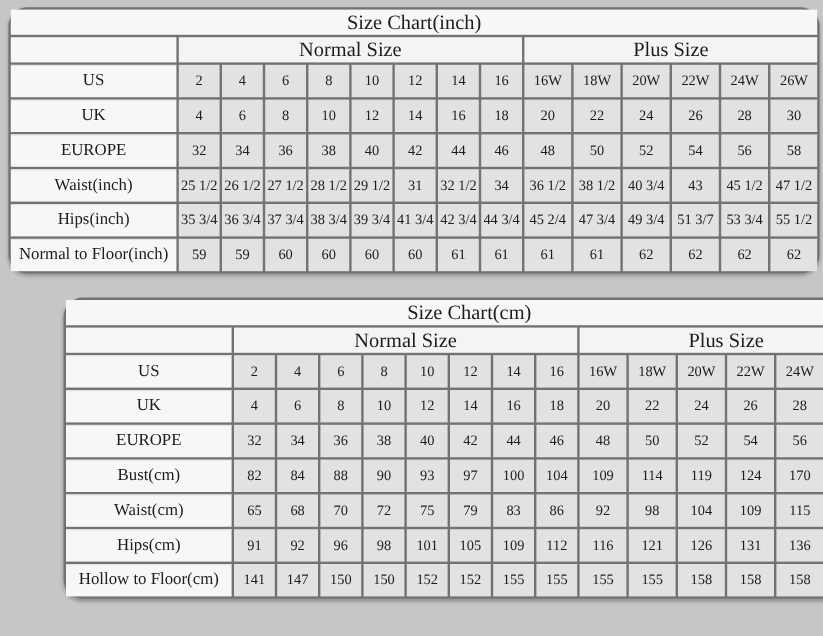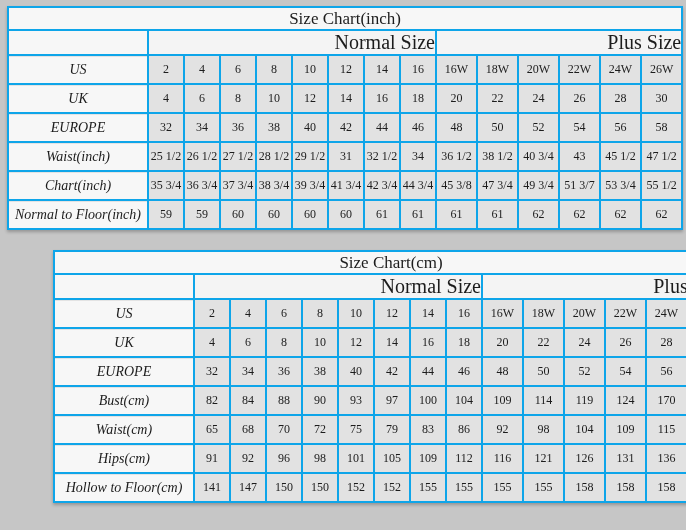--- a/index.html
+++ b/index.html
@@ -13,49 +13,48 @@
   .page {
     box-sizing: border-box;
     width: 686px; height: 530px;
     padding: 6px 8px 2px 7px;
   }
   table.size-table {
     table-layout: fixed;
     width: 671px;
     border-collapse: separate;
     border-spacing: 2px;
-    background: #0ea5e9;
+    background: #737373;
     box-shadow: 0 2px 3px rgba(0,0,0,0.25);
+    border-radius: 16px;
   }
   table.size-table + table.size-table { margin-top: 20px; margin-left: 46px; }
   td {
     text-align: center;
     vertical-align: middle;
     overflow: hidden;
     white-space: nowrap;
     padding: 0;
   }
   .title-cell {
     background: #f7f7f7;
     height: 21px;
     font-size: 17px;
   }
   .corner-cell { background: #f7f7f7; height: 21px; }
   .group-cell {
     background: #f4f4f4;
     height: 21px;
-    font-size: 20px;
-    text-align: right;
+    font-size: 17px;
   }
   .label-cell {
     background: #f7f7f7;
     height: 27px;
     font-size: 14px;
     box-shadow: inset 0 1px 0 #e3e3e3;
-    font-style: italic;
   }
   .data-cell {
     background: #e2e2e2;
     height: 27px;
     font-size: 12px;
   }
 </style>
 </head>
 <body>
 
@@ -152,30 +151,30 @@
           <td class="data-cell normal">32 1/2</td>
           <td class="data-cell normal">34</td>
           <td class="data-cell plus">36 1/2</td>
           <td class="data-cell plus">38 1/2</td>
           <td class="data-cell plus">40 3/4</td>
           <td class="data-cell plus">43</td>
           <td class="data-cell plus">45 1/2</td>
           <td class="data-cell plus">47 1/2</td>
         </tr>
         <tr>
-          <td class="label-cell">Chart(inch)</td>
+          <td class="label-cell">Hips(inch)</td>
           <td class="data-cell normal">35 3/4</td>
           <td class="data-cell normal">36 3/4</td>
           <td class="data-cell normal">37 3/4</td>
           <td class="data-cell normal">38 3/4</td>
           <td class="data-cell normal">39 3/4</td>
           <td class="data-cell normal">41 3/4</td>
           <td class="data-cell normal">42 3/4</td>
           <td class="data-cell normal">44 3/4</td>
-          <td class="data-cell plus">45 3/8</td>
+          <td class="data-cell plus">45 2/4</td>
           <td class="data-cell plus">47 3/4</td>
           <td class="data-cell plus">49 3/4</td>
           <td class="data-cell plus">51 3/7</td>
           <td class="data-cell plus">53 3/4</td>
           <td class="data-cell plus">55 1/2</td>
         </tr>
         <tr>
           <td class="label-cell">Normal to Floor(inch)</td>
           <td class="data-cell normal">59</td>
           <td class="data-cell normal">59</td>

